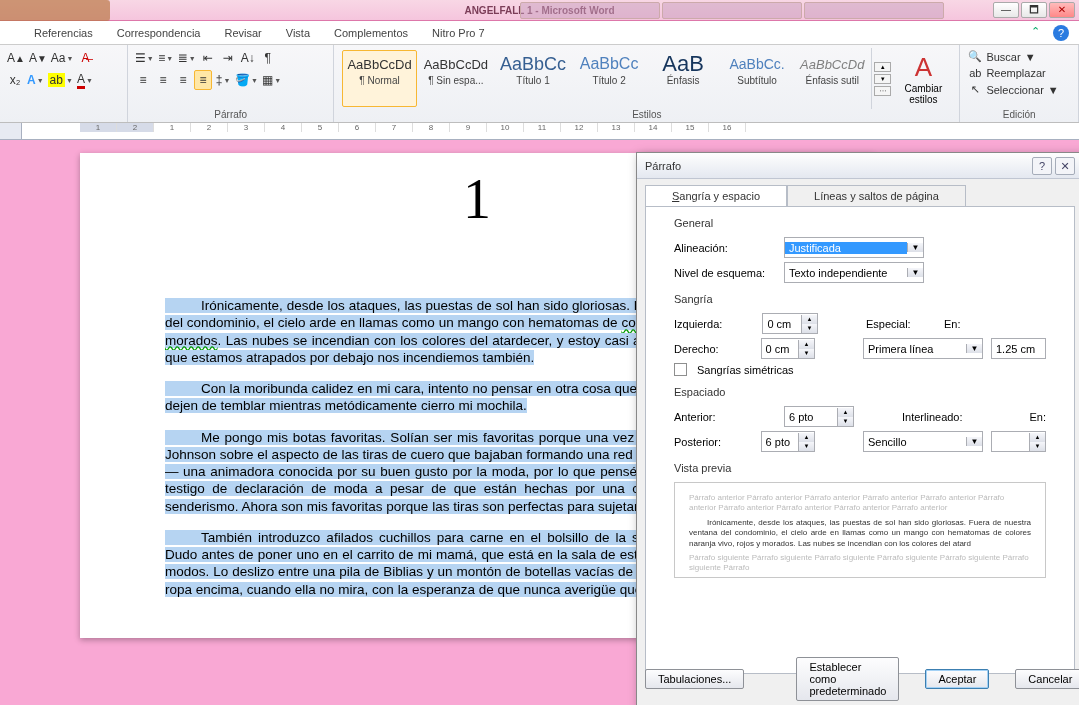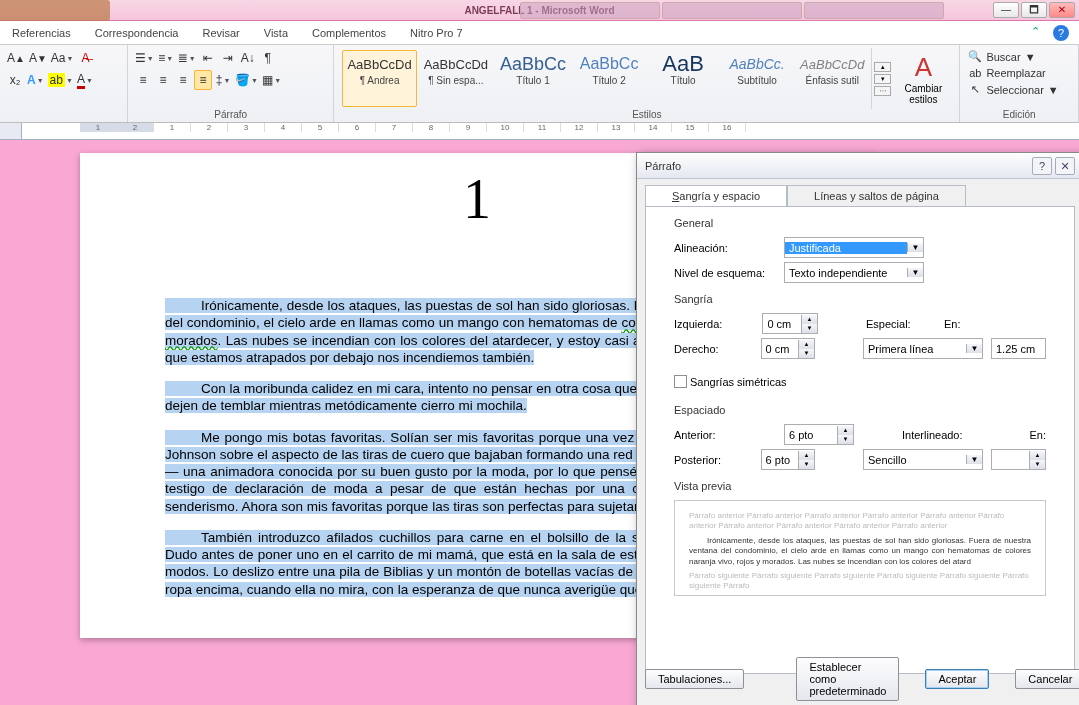--- a/index.html
+++ b/index.html
@@ -9,21 +9,21 @@
 .title-bar { height: 21px; background: linear-gradient(#f8d7e5, #f5c5dd); display: flex; align-items: center; position: relative; border-bottom: 1px solid #d7a; }
 .title-bar .tab-accent { position: absolute; left: 0; top: 0; height: 21px; background: #b74; width: 110px; border-radius: 0 3px 3px 0; opacity: .7; }
 .title-center { position: absolute; left: 50%; transform: translateX(-50%); color: #7b3d58; font-size: 10px; white-space: nowrap; font-weight: bold; }
 .title-controls { position: absolute; right: 4px; top: 2px; display: flex; gap: 2px; }
 .title-controls .ctl { width: 26px; height: 16px; border: 1px solid #aaa; border-radius: 2px; background: linear-gradient(#fff,#e8e8e8); font-size: 10px; text-align: center; line-height: 14px; color: #333; }
 .title-controls .close { background: linear-gradient(#fbb,#f88); color: #a00; }
 .title-bar .overlay-tabs { position: absolute; left: 520px; top: 2px; display: flex; gap: 2px; }
 .title-bar .overlay-tabs .ot { height: 17px; width: 140px; background: rgba(200,160,190,.5); border: 1px solid #caa; border-radius: 2px; font-size: 8px; color: #7a4; padding: 1px 3px; overflow: hidden; }
 
 
-.tabs-row { height: 24px; background: #fff; border-bottom: 1px solid #ccc; display: flex; align-items: center; gap: 0; position: relative; }
+.tabs-row { height: 24px; background: #fff; border-bottom: 1px solid #ccc; padding-left: 22px; display: flex; align-items: center; gap: 0; position: relative; }
 .tabs-row .tab { padding: 0 12px; height: 24px; line-height: 24px; color: #444; cursor: default; }
 .tabs-row .help { position: absolute; right: 10px; display: flex; gap: 6px; align-items: center; }
 .help-badge { width: 16px; height: 16px; }
 .hb-up { color: #0a6; }
 .hb-q { width:16px; height:16px; border-radius: 50%; background:#2a7be0; color:#fff; text-align:center; line-height:16px; font-size:11px; }
 
 
 .ribbon { height: 78px; background: linear-gradient(#f7f7f9,#eef0f4); border-bottom: 1px solid #bdbdbd; display: flex; }
 .ribbon-group { border-right: 1px solid #d0d4dc; padding: 3px 6px 1px; display: flex; flex-direction: column; justify-content: space-between; }
 .ribbon-group .label { text-align: center; font-size: 10px; color: #555; padding-bottom: 1px; }
@@ -83,21 +83,21 @@
 .form-row .col2 label { width: 70px; }
 .combo, .spin { border: 1px solid #abadb3; height: 21px; background: #fff; display: flex; align-items: center; }
 .combo { width: 140px; }
 .combo.sel-blue span { background: #3399ff; color: #fff; }
 .combo span { flex: 1; padding: 0 4px; }
 .combo .cb-btn { width: 16px; border-left: 1px solid #abadb3; text-align: center; font-size: 8px; background: linear-gradient(#f5f6fa,#dde0e8); }
 .spin { width: 70px; }
 .spin span { flex: 1; padding: 0 4px; }
 .spin .sp-btns { width: 16px; display: flex; flex-direction: column; border-left: 1px solid #abadb3; }
 .spin .sp-btns div { flex: 1; font-size: 6px; text-align: center; background: linear-gradient(#f5f6fa,#dde0e8); line-height: 9px; }
-.chk-row { display: flex; align-items: center; gap: 3px; margin: 16px 0; }
+.chk-row { display: flex; align-items: center; gap: 10px; margin: 4px 0; }
 .chk { width: 13px; height: 13px; border: 1px solid #8e8f8f; background: #fff; }
 .preview-box { border: 1px solid #c8c8c8; background: #fff; padding: 10px 14px; font-size: 8px; color: #888; line-height: 1.3; height: 96px; overflow: hidden; }
 .preview-box .faint { color: #bbb; }
 .preview-box .dark { color: #333; font-size: 8px; }
 .dlg-buttons { position: absolute; left: 8px; right: 8px; bottom: 8px; display: flex; gap: 26px; align-items: center; }
 .dlg-buttons .btn { border: 1px solid #8e9197; background: linear-gradient(#fdfdfe,#e5e7ed); padding: 3px 12px; border-radius: 2px; font-size: 11px; }
 .dlg-buttons .btn.primary { border-color: #3c7fb1; box-shadow: 0 0 0 1px #a3d1f5 inset; }
 .dlg-buttons .spacer { flex: 1; }
 u.acc { text-decoration: underline; }
 </style>
@@ -179,40 +179,40 @@
       </div>
     </div>
     <div class="label">Párrafo</div>
   </div>
 
   <div class="ribbon-group styles-group">
     <div style="display:flex;flex:1">
       <div class="styles-scroll" id="styles-gallery">
           <div class="style-item sel">
             <div class="style-sample" style="color:#333;font-size:13px;">AaBbCcDd</div>
-            <div class="style-name">¶ Andrea</div>
+            <div class="style-name">¶ Normal</div>
           </div>
           <div class="style-item">
             <div class="style-sample" style="color:#333;font-size:13px;">AaBbCcDd</div>
             <div class="style-name">¶ Sin espa...</div>
           </div>
           <div class="style-item">
             <div class="style-sample" style="color:#365f91;font-size:18px;">AaBbCc</div>
             <div class="style-name">Título 1</div>
           </div>
           <div class="style-item">
             <div class="style-sample" style="color:#4f81bd;font-size:16px;">AaBbCc</div>
             <div class="style-name">Título 2</div>
           </div>
           <div class="style-item">
             <div class="style-sample" style="color:#17365d;font-size:22px;">AaB</div>
-            <div class="style-name">Título</div>
-          </div>
-          <div class="style-item">
-            <div class="style-sample" style="color:#4f81bd;font-size:14px;font-style:italic">AaBbCc.</div>
+            <div class="style-name">Énfasis</div>
+          </div>
+          <div class="style-item">
+            <div class="style-sample" style="color:#4f81bd;font-size:14px;">AaBbCc.</div>
             <div class="style-name">Subtítulo</div>
           </div>
           <div class="style-item">
             <div class="style-sample" style="color:#808080;font-size:13px;font-style:italic">AaBbCcDd</div>
             <div class="style-name">Énfasis sutil</div>
           </div>
         </div>
       <div class="more-styles">
         <div class="mb">▴</div>
         <div class="mb">▾</div>

